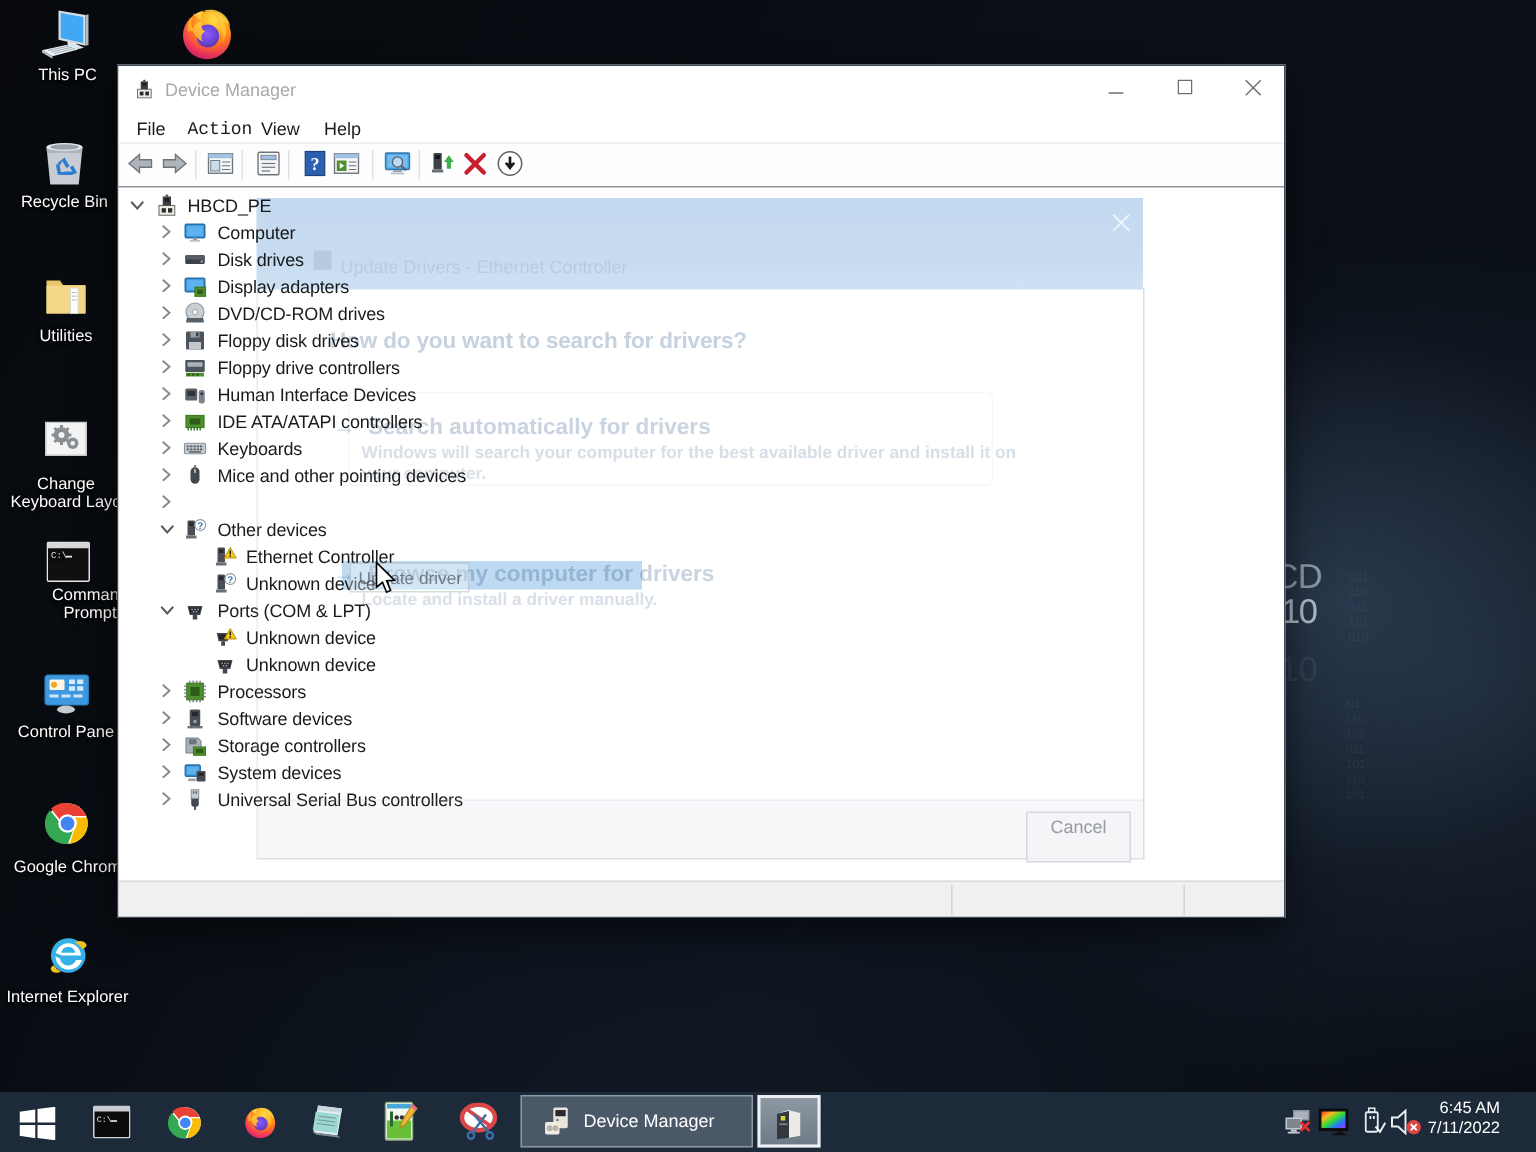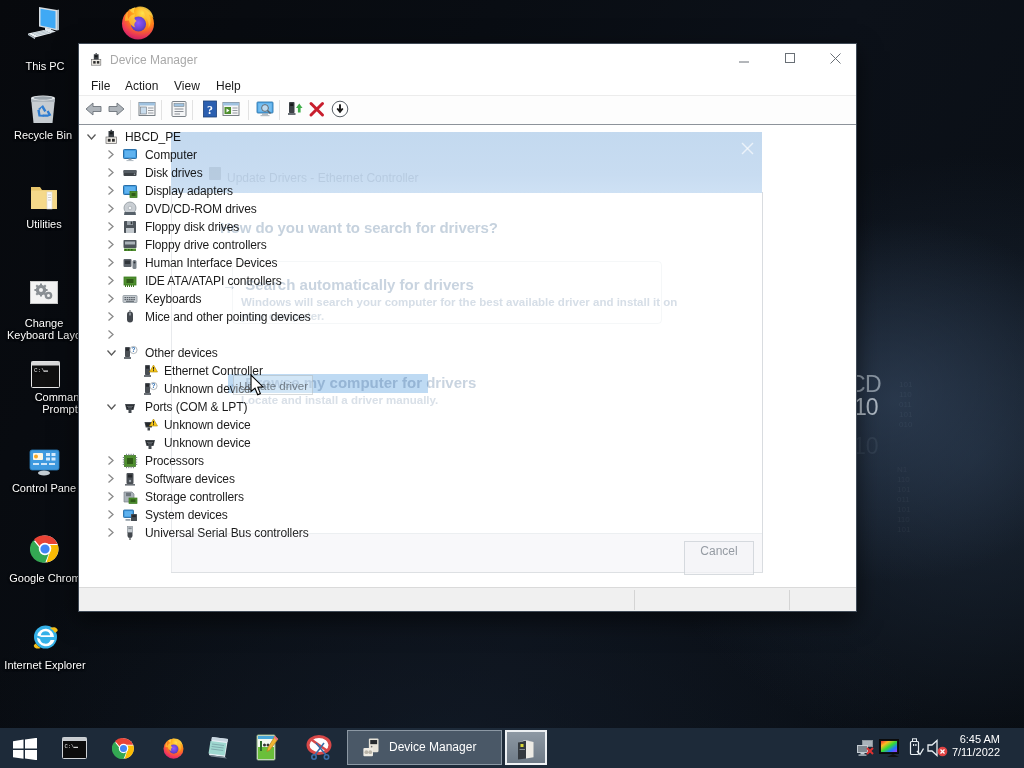--- a/index.html
+++ b/index.html
@@ -47,21 +47,21 @@
  <polygon points="20,21.7 26,22.8 26,26.5 20,25.4" fill="#e3eaef"></polygon>
  <polygon points="17,25.5 26.5,23.7 31,25.8 21,28" fill="#dfe7ec"></polygon>
  <polygon points="3,27.5 19,24 27,27 10,31.5" fill="#eef2f5"></polygon>
  <polygon points="3,27.5 10,31.5 10,33.2 3,29" fill="#b9c4cc"></polygon>
  <g stroke="#9fb0ba" stroke-width="0.7">
         <line x1="7" y1="27.6" x2="21" y2="24.6"></line>
         <line x1="9" y1="28.6" x2="23" y2="25.5"></line>
         <line x1="11" y1="29.6" x2="25" y2="26.4"></line>
       </g>
 </svg>
-<div style="margin-top:18px;">This PC</div>
+<div style="margin-top:2px;">This PC</div>
   </div>
 
 <div class="abs" style="left:119px;top:3px;">
 <svg width="38" height="38" viewBox="0 0 38 38">
  <defs>
   <radialGradient id="ffA" cx="64%" cy="18%" r="88%">
           <stop offset="0%" stop-color="#ffe14d"></stop>
           <stop offset="28%" stop-color="#ffb11f"></stop>
           <stop offset="55%" stop-color="#ff7a1d"></stop>
           <stop offset="82%" stop-color="#f4395b"></stop>
@@ -208,21 +208,21 @@
 <svg width="10" height="10" style="position:absolute;left:706px;top:9px;">
         <rect x="0.5" y="0.5" width="9" height="9" fill="none" stroke="#696f76" stroke-width="1"></rect>
       </svg>
 <svg width="11" height="11" style="position:absolute;left:751px;top:9px;">
         <line x1="0.5" y1="0.5" x2="10.5" y2="10.5" stroke="#696f76" stroke-width="1"></line>
         <line x1="10.5" y1="0.5" x2="0.5" y2="10.5" stroke="#696f76" stroke-width="1"></line>
       </svg>
 </div>
 <div class="menubar">
       <span style="left:12px;">File</span>
-      <span style="left:46px;">Action</span>
+      <span style="left:46px;font-family:Liberation Mono, monospace;">Action</span>
       <span style="left:95px;">View</span>
       <span style="left:137px;">Help</span>
     </div>
 <div class="toolbar">
       <div class="tsep" style="left:51px;"></div>
       <div class="tsep" style="left:81.5px;"></div>
       <div class="tsep" style="left:113px;"></div>
       <div class="tsep" style="left:169px;"></div>
       <div class="tsep" style="left:199.5px;"></div>
       <svg width="18" height="18" viewBox="0 0 18 18" style="position:absolute;left:6px;top:4px;">

